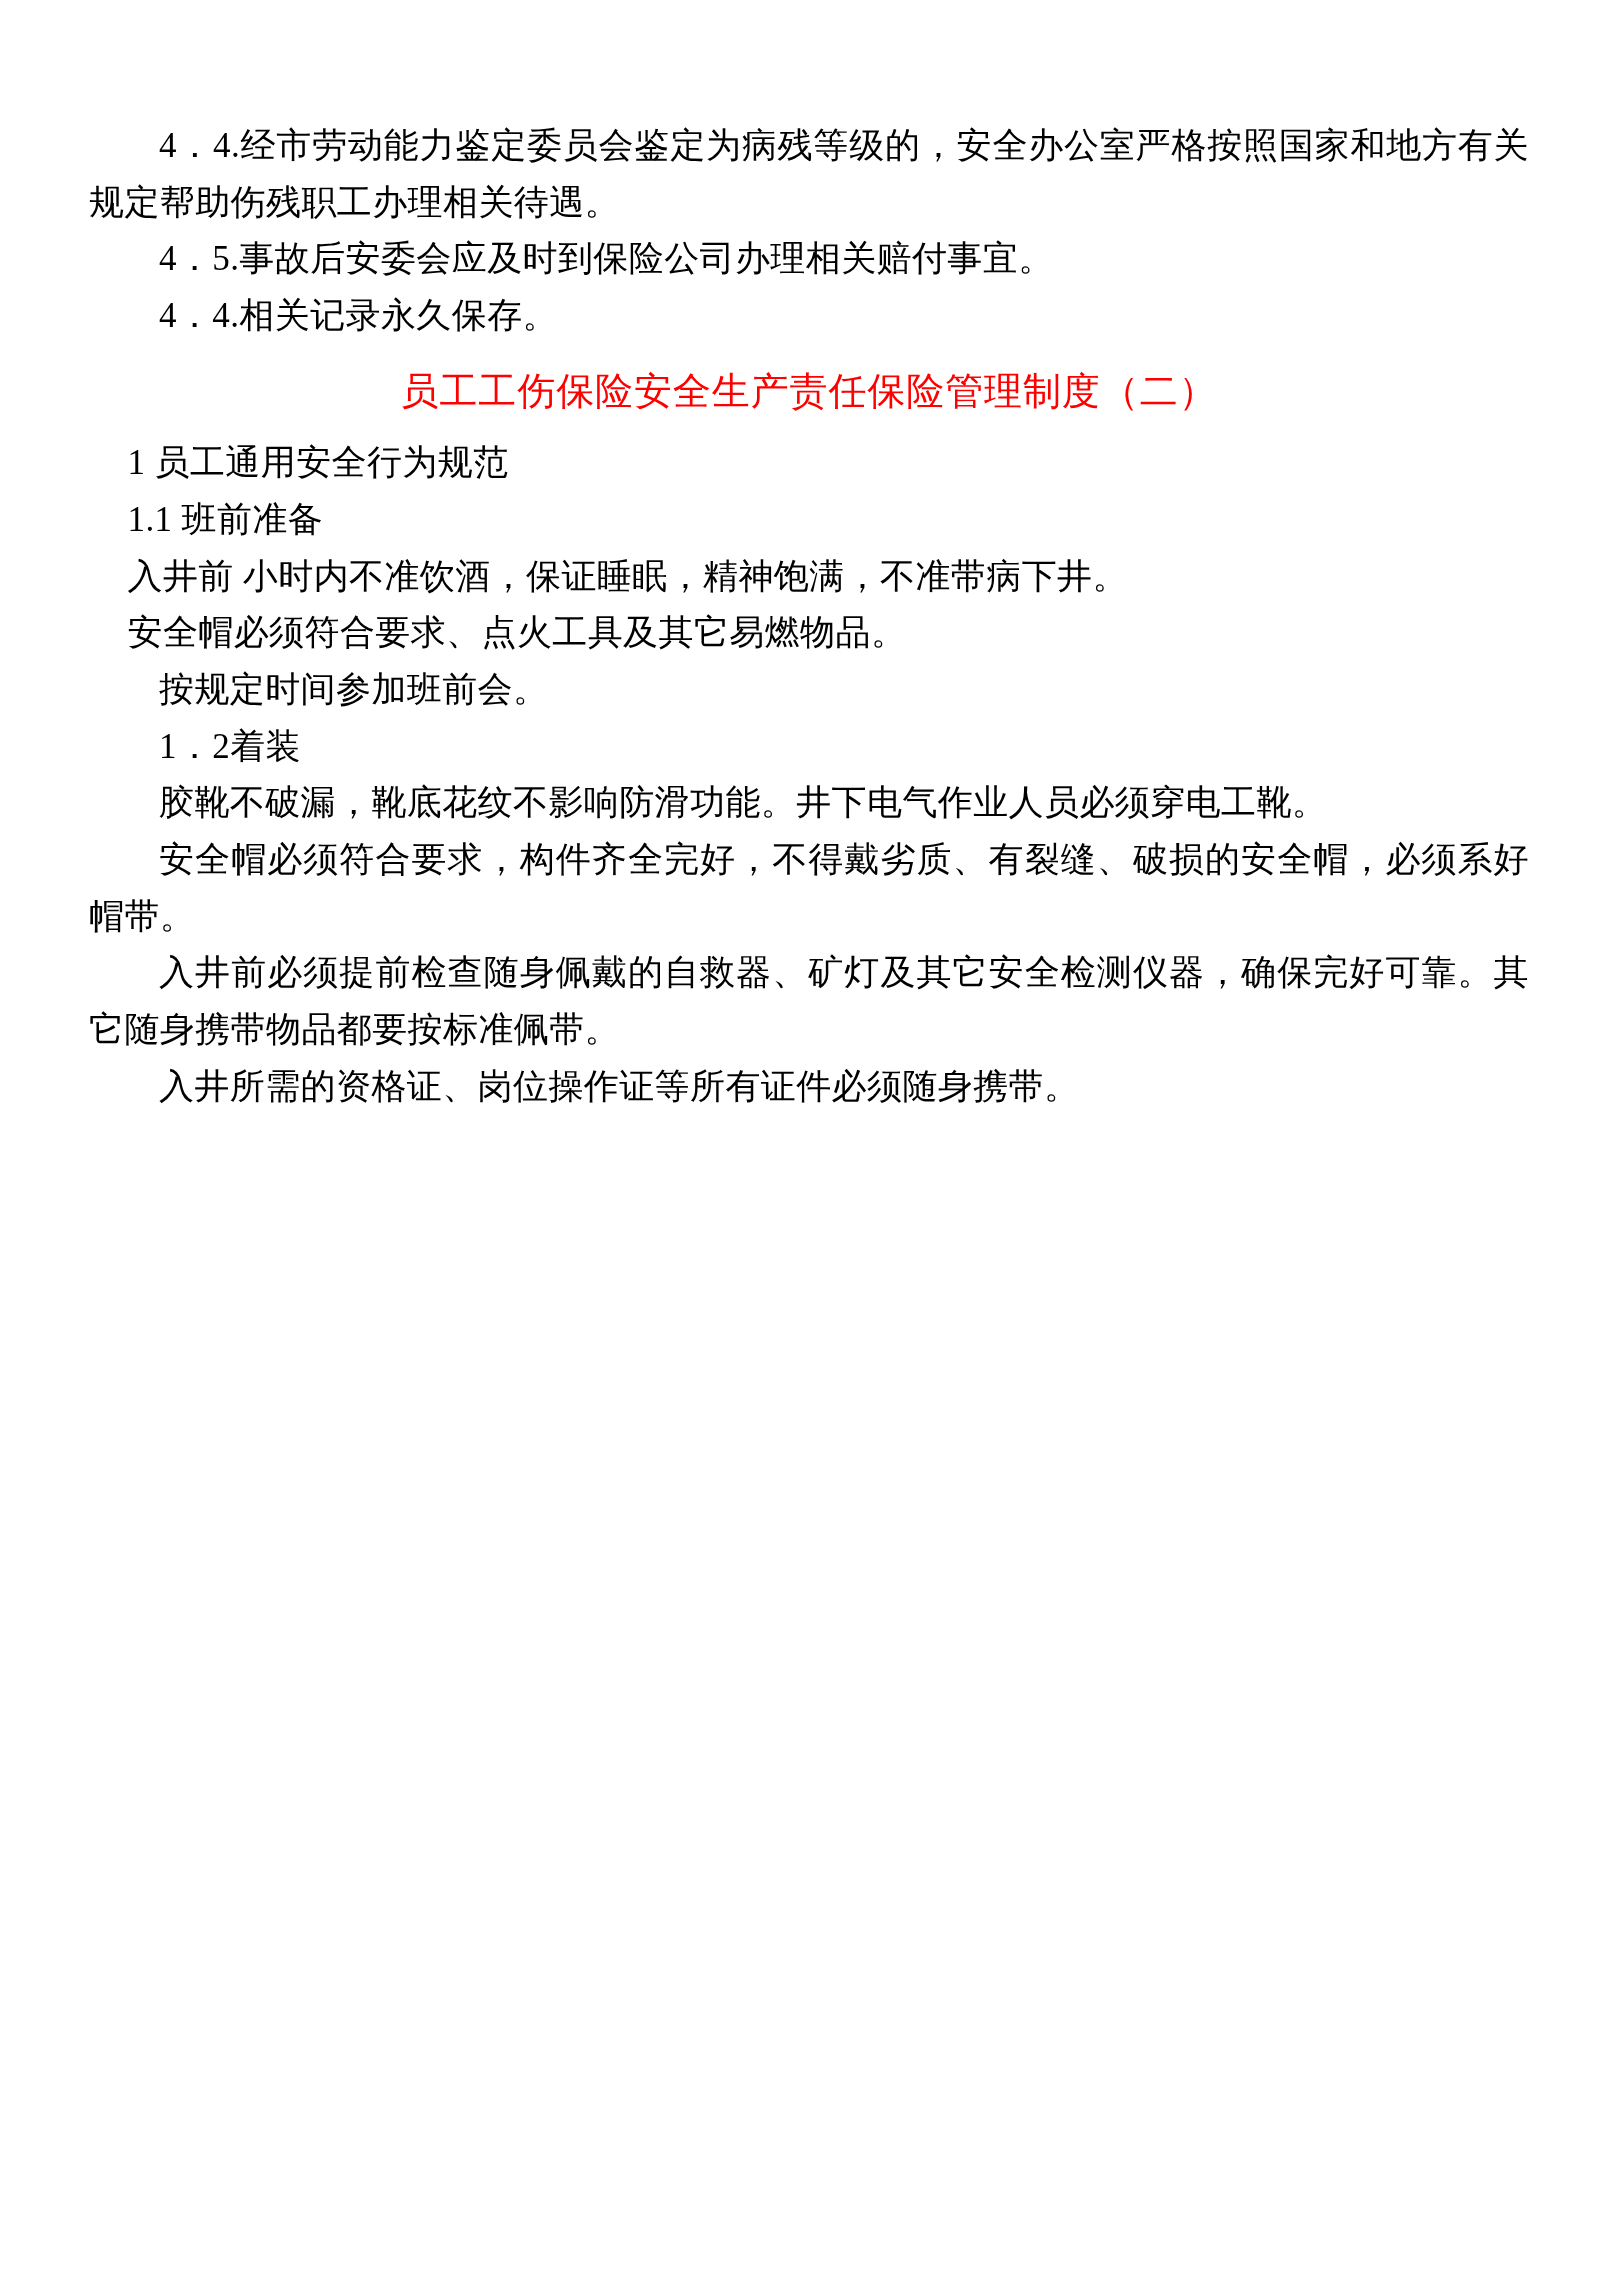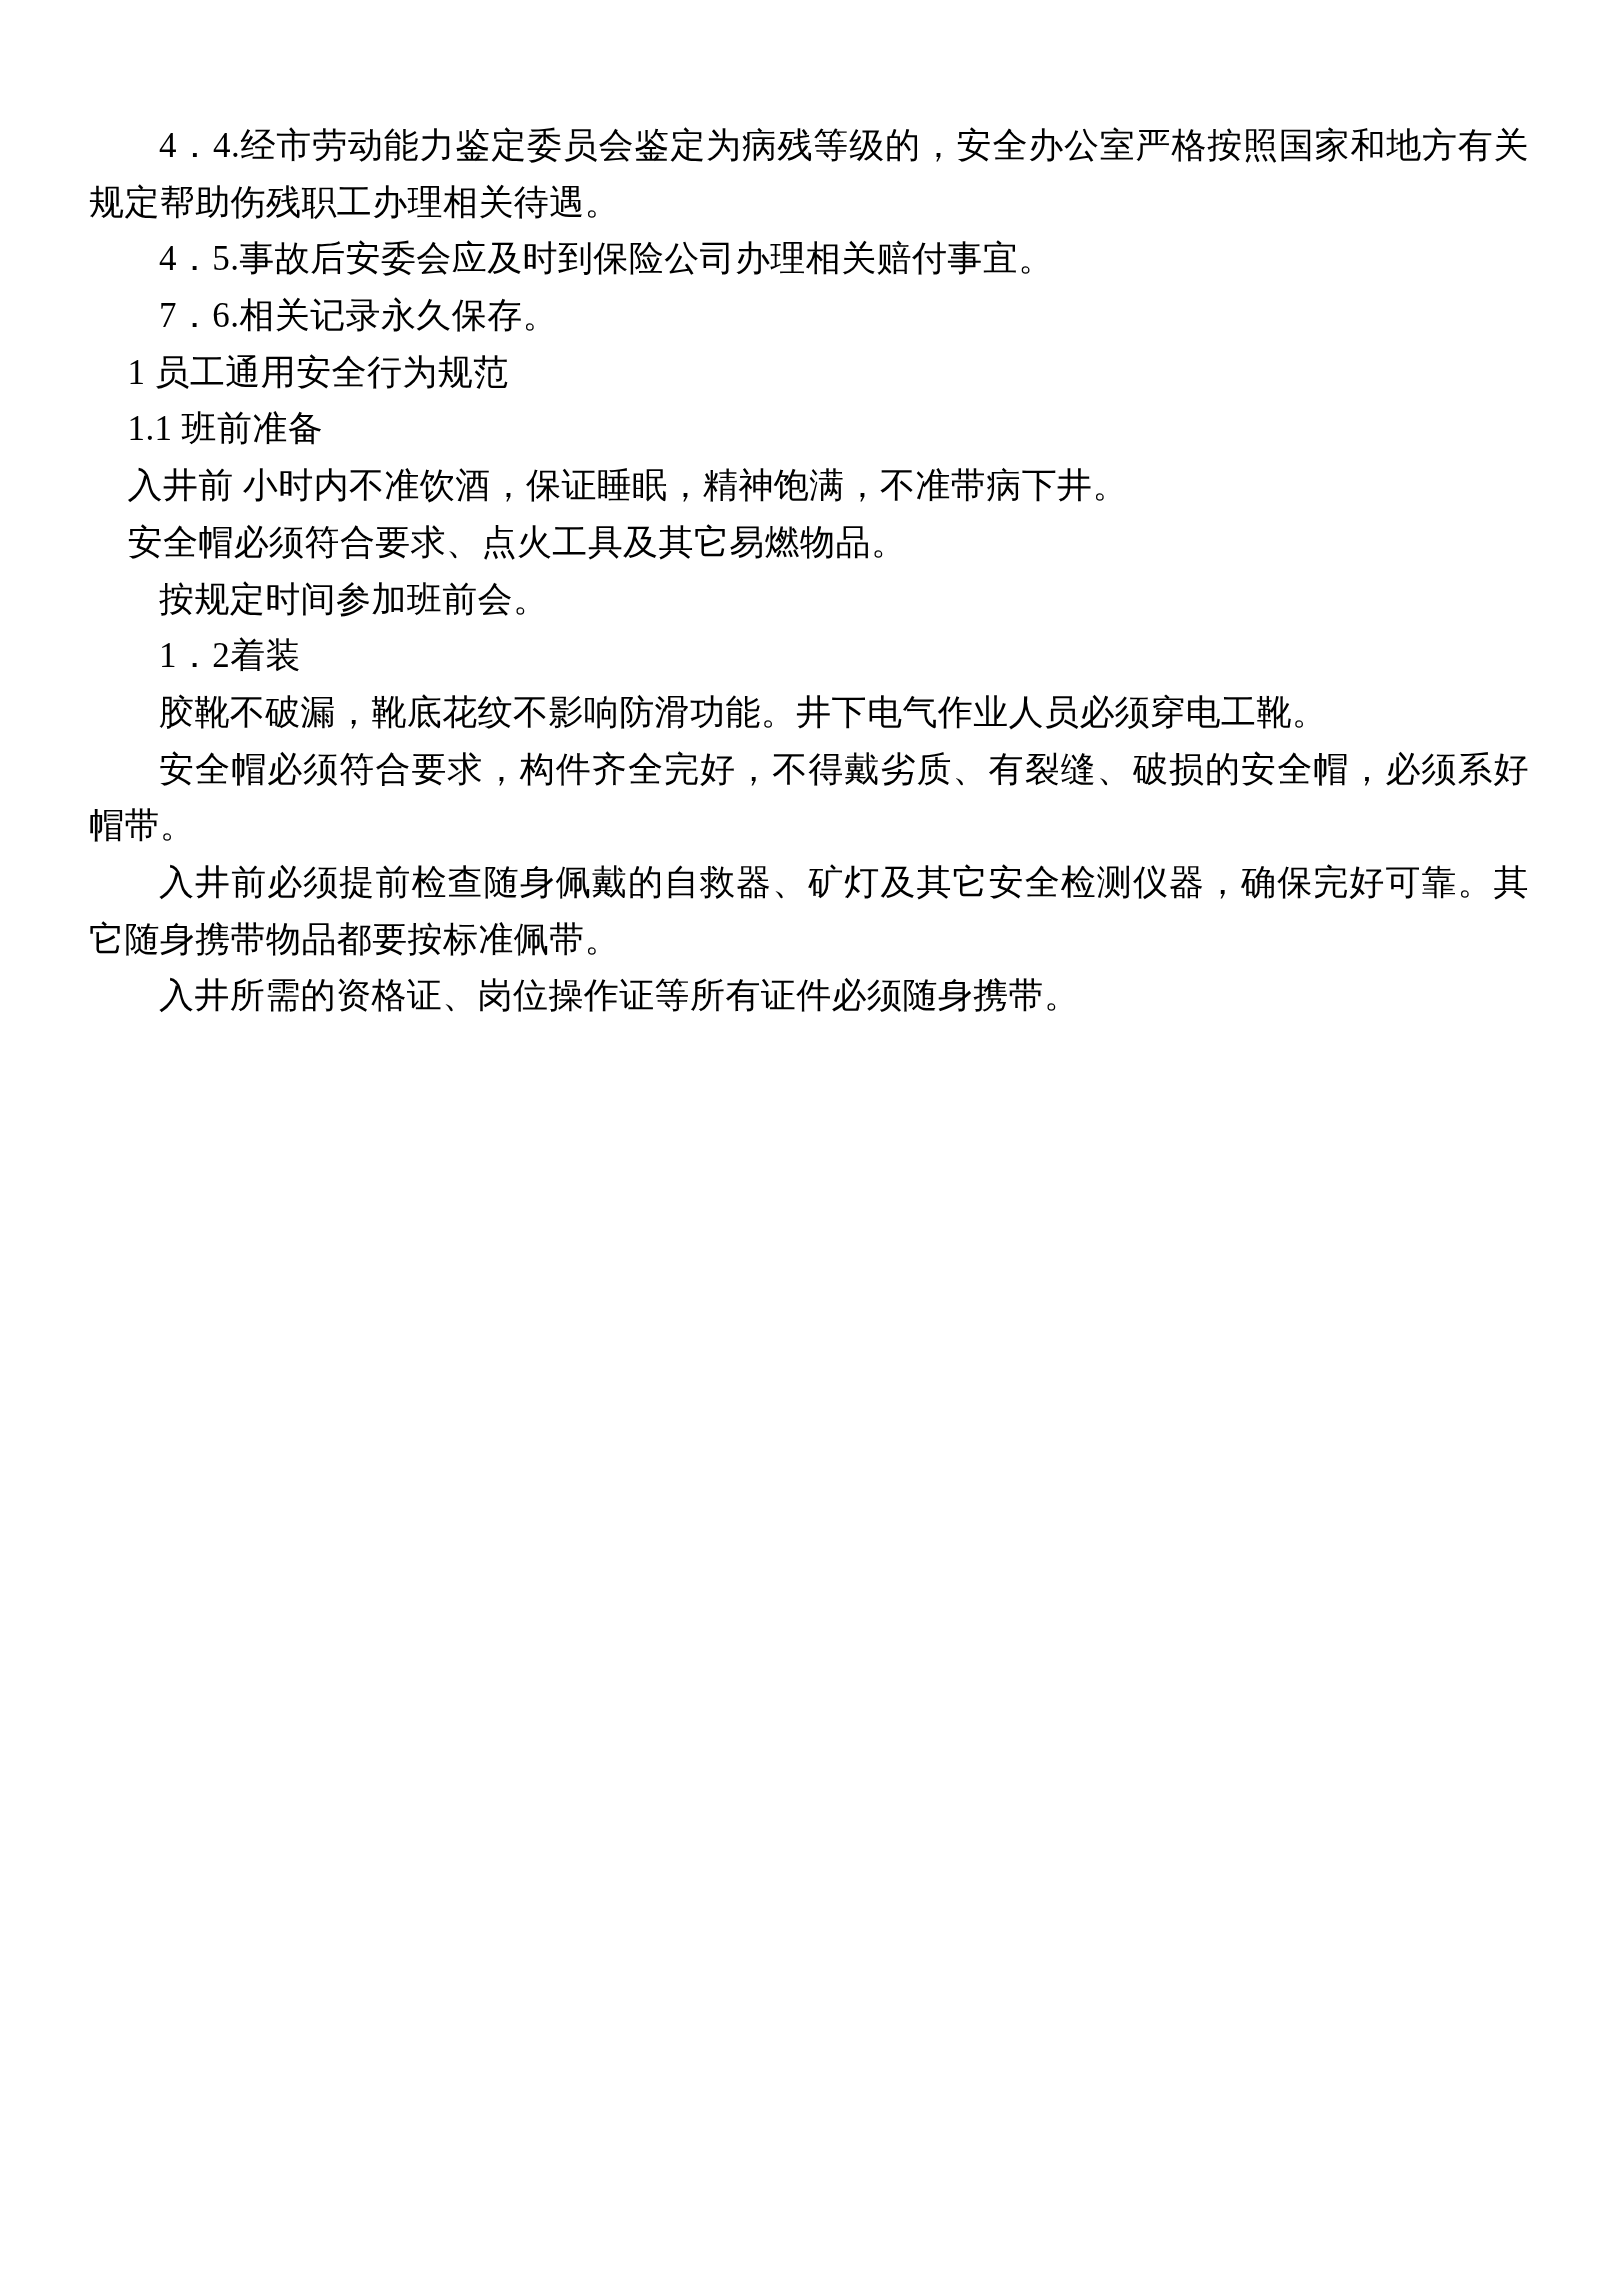--- a/index.html
+++ b/index.html
@@ -52,22 +52,23 @@
   }
 </style>
 </head>
 <body>
 
 <div class="page">
   <div class="doc-body">
 
     <p class="para indent">4．4.经市劳动能力鉴定委员会鉴定为病残等级的，安全办公室严格按照国家和地方有关规定帮助伤残职工办理相关待遇。</p>
     <p class="para indent">4．5.事故后安委会应及时到保险公司办理相关赔付事宜。</p>
-    <p class="para indent">7．6.相关记录永久保存。</p>
+    <p class="para indent">4．4.相关记录永久保存。</p>
 
+    <h1 class="title-red" style="color: rgb(255, 0, 0);">员工工伤保险安全生产责任保险管理制度（二）</h1>
 
     <p class="para indent-small">1 员工通用安全行为规范</p>
     <p class="para indent-small">1.1 班前准备</p>
     <p class="para indent-small">入井前 小时内不准饮酒，保证睡眠，精神饱满，不准带病下井。</p>
     <p class="para indent-small">安全帽必须符合要求、点火工具及其它易燃物品。</p>
     <p class="para indent">按规定时间参加班前会。</p>
     <p class="para indent">1．2着装</p>
     <p class="para indent spaced">胶靴不破漏，靴底花纹不影响防滑功能。井下电气作业人员必须穿电工靴。</p>
     <p class="para indent spaced">安全帽必须符合要求，构件齐全完好，不得戴劣质、有裂缝、破损的安全帽，必须系好帽带。</p>
     <p class="para indent spaced">入井前必须提前检查随身佩戴的自救器、矿灯及其它安全检测仪器，确保完好可靠。其它随身携带物品都要按标准佩带。</p>

